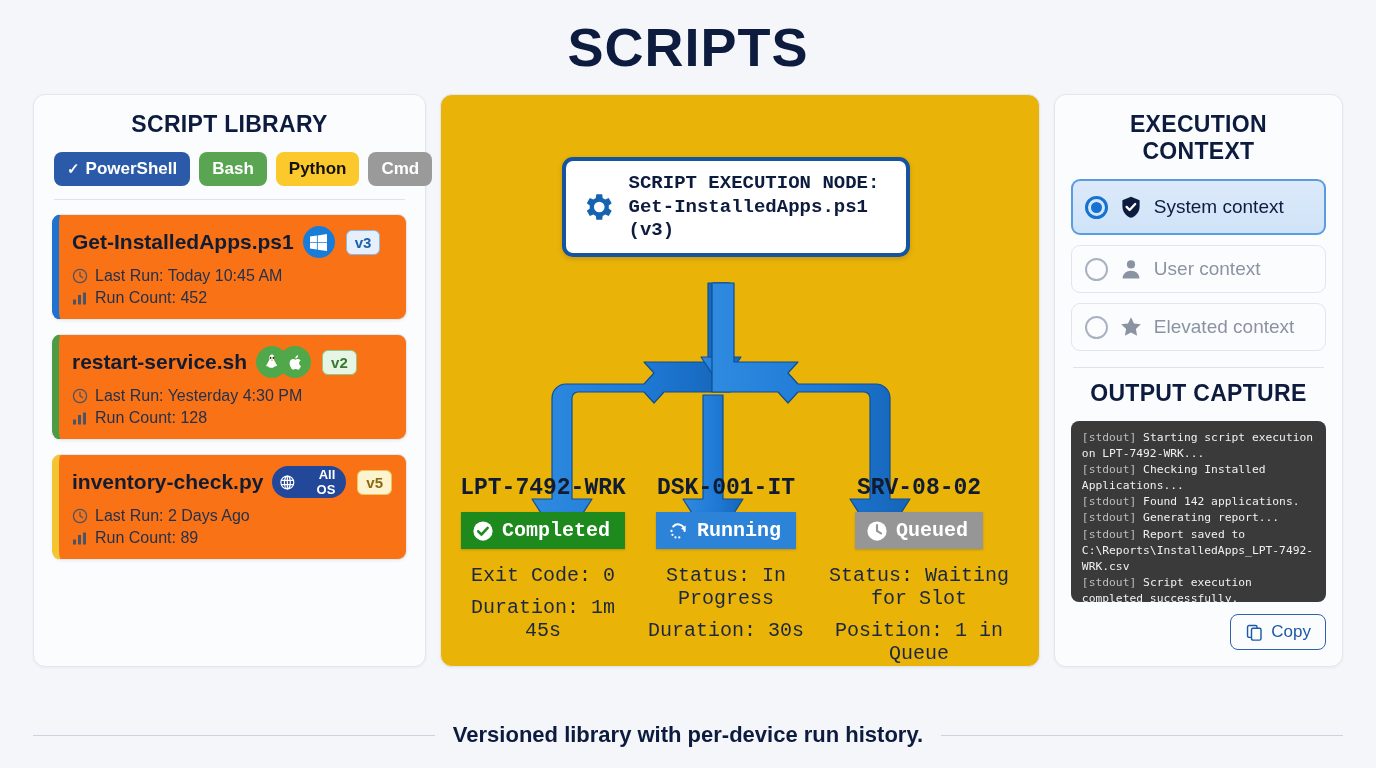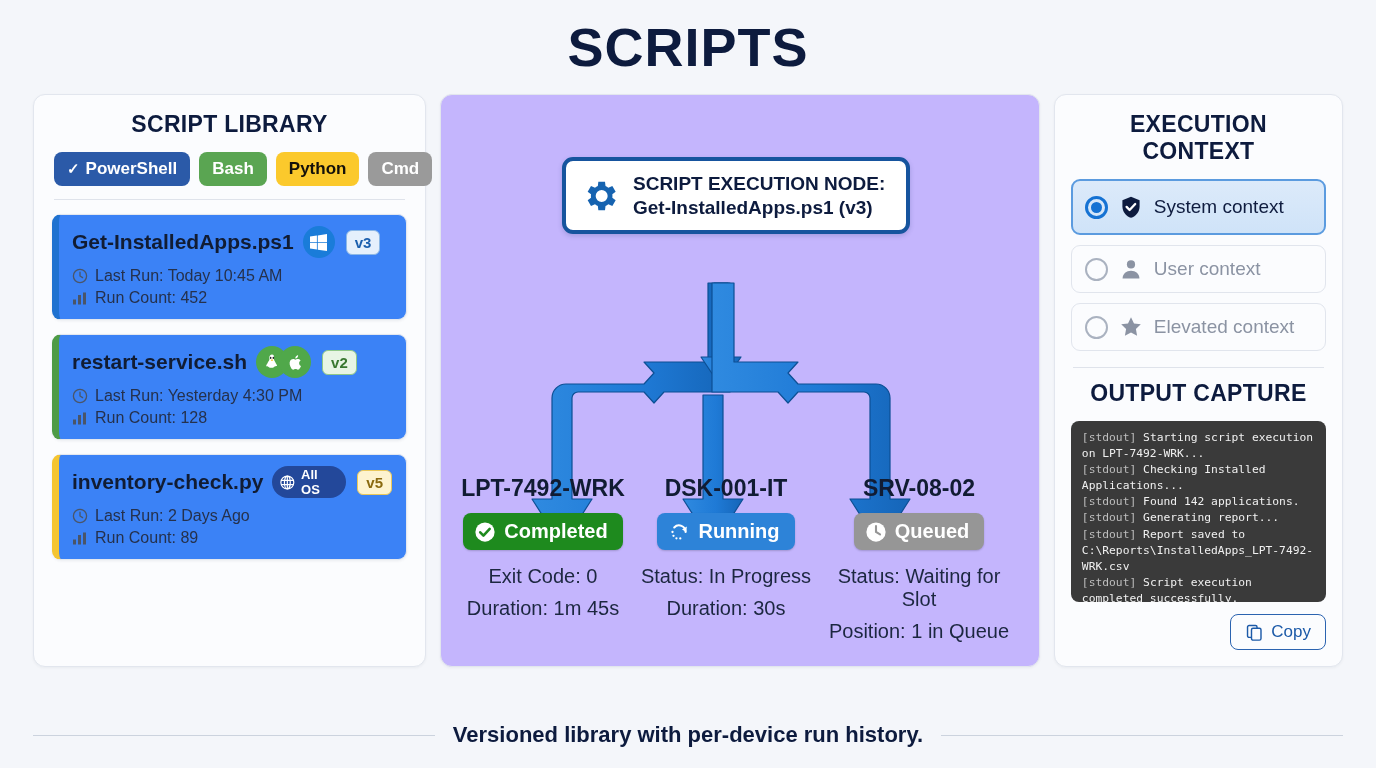--- a/index.html
+++ b/index.html
@@ -36,21 +36,21 @@
   }
 
   .panel {
     background: #fbfcfe;
     border: 1px solid #e2e6ee;
     border-radius: 12px;
     box-shadow: 0 1px 3px rgba(20,30,60,0.05);
   }
 
   .panel-left   { width: 393px; padding: 16px 18px; }
-  .panel-center { width: 644px; background:#c4b5fd; position: relative; }
+  .panel-center { width: 644px; background:#eab308; position: relative; font-family: Liberation Mono, monospace; }
   .panel-right  { width: 308px; padding: 16px 16px; display:flex; flex-direction:column;}
 
   .panel-heading {
     text-align: center;
     font-size: 23px;
     font-weight: bold;
     letter-spacing: 0.3px;
     color: #0d1b3e;
     margin-bottom: 14px;
   }
@@ -73,27 +73,28 @@
   .chip.bash   { background: #5aa552; }
   .chip.python { background: #fbc92c; color: #14110a; }
   .chip.cmd    { background: #9a9a9a; }
   .chip .tick { font-size: 15px; font-weight: bold; }
 
   .divider { height: 1px; background: #dfe3eb; margin: 13px 2px 14px 2px; }
 
   
   .cards { display: flex; flex-direction: column; gap: 14px; }
   .card {
-    background: #3b82f6;
+    background: #f97316;
     border: 1px solid #e4e8ef;
     border-left-width: 7px;
     border-radius: 9px;
     padding: 11px 14px 12px 13px;
     box-shadow: 0 1px 3px rgba(20,30,60,0.07);
     cursor: pointer;
+    text-align: right;
   }
   .card.blue   { border-left-color: #1f72d0; }
   .card.green  { border-left-color: #4e9b46; }
   .card.yellow { border-left-color: #f5c531; }
 
   .card-top { display: flex; align-items: center; gap: 9px; margin-bottom: 9px; }
   .card-name { font-size: 21px; font-weight: bold; color: #111c33; flex: 0 0 auto; }
 
   .os-group { display: flex; align-items: center; }
   .os-badge {
@@ -147,21 +148,21 @@
     width: 186px;
     text-align: center;
   }
   .dev-col.c1 { left: 9px; }
   .dev-col.c2 { left: 192px; }
   .dev-col.c3 { left: 385px; }
 
   .dev-name { font-size: 23px; font-weight: bold; color: #111c33; margin-bottom: 11px; }
   .status-badge {
     display: inline-flex; align-items: center; gap: 8px;
-    border-radius: 8px; padding: 7px 15px 7px 11px;
+    border-radius: 0; padding: 7px 15px 7px 11px;
     font-size: 20px; font-weight: bold; color: #fff;
     box-shadow: 0 1px 2px rgba(0,0,0,0.18);
   }
   .status-badge.completed { background: #1e8a1e; }
   .status-badge.running   { background: #2d83d8; }
   .status-badge.queued    { background: #969696; }
 
   .dev-line { font-size: 20px; color: #1c2740; margin-top: 9px; }
   .dev-line.first { margin-top: 15px; }
 

